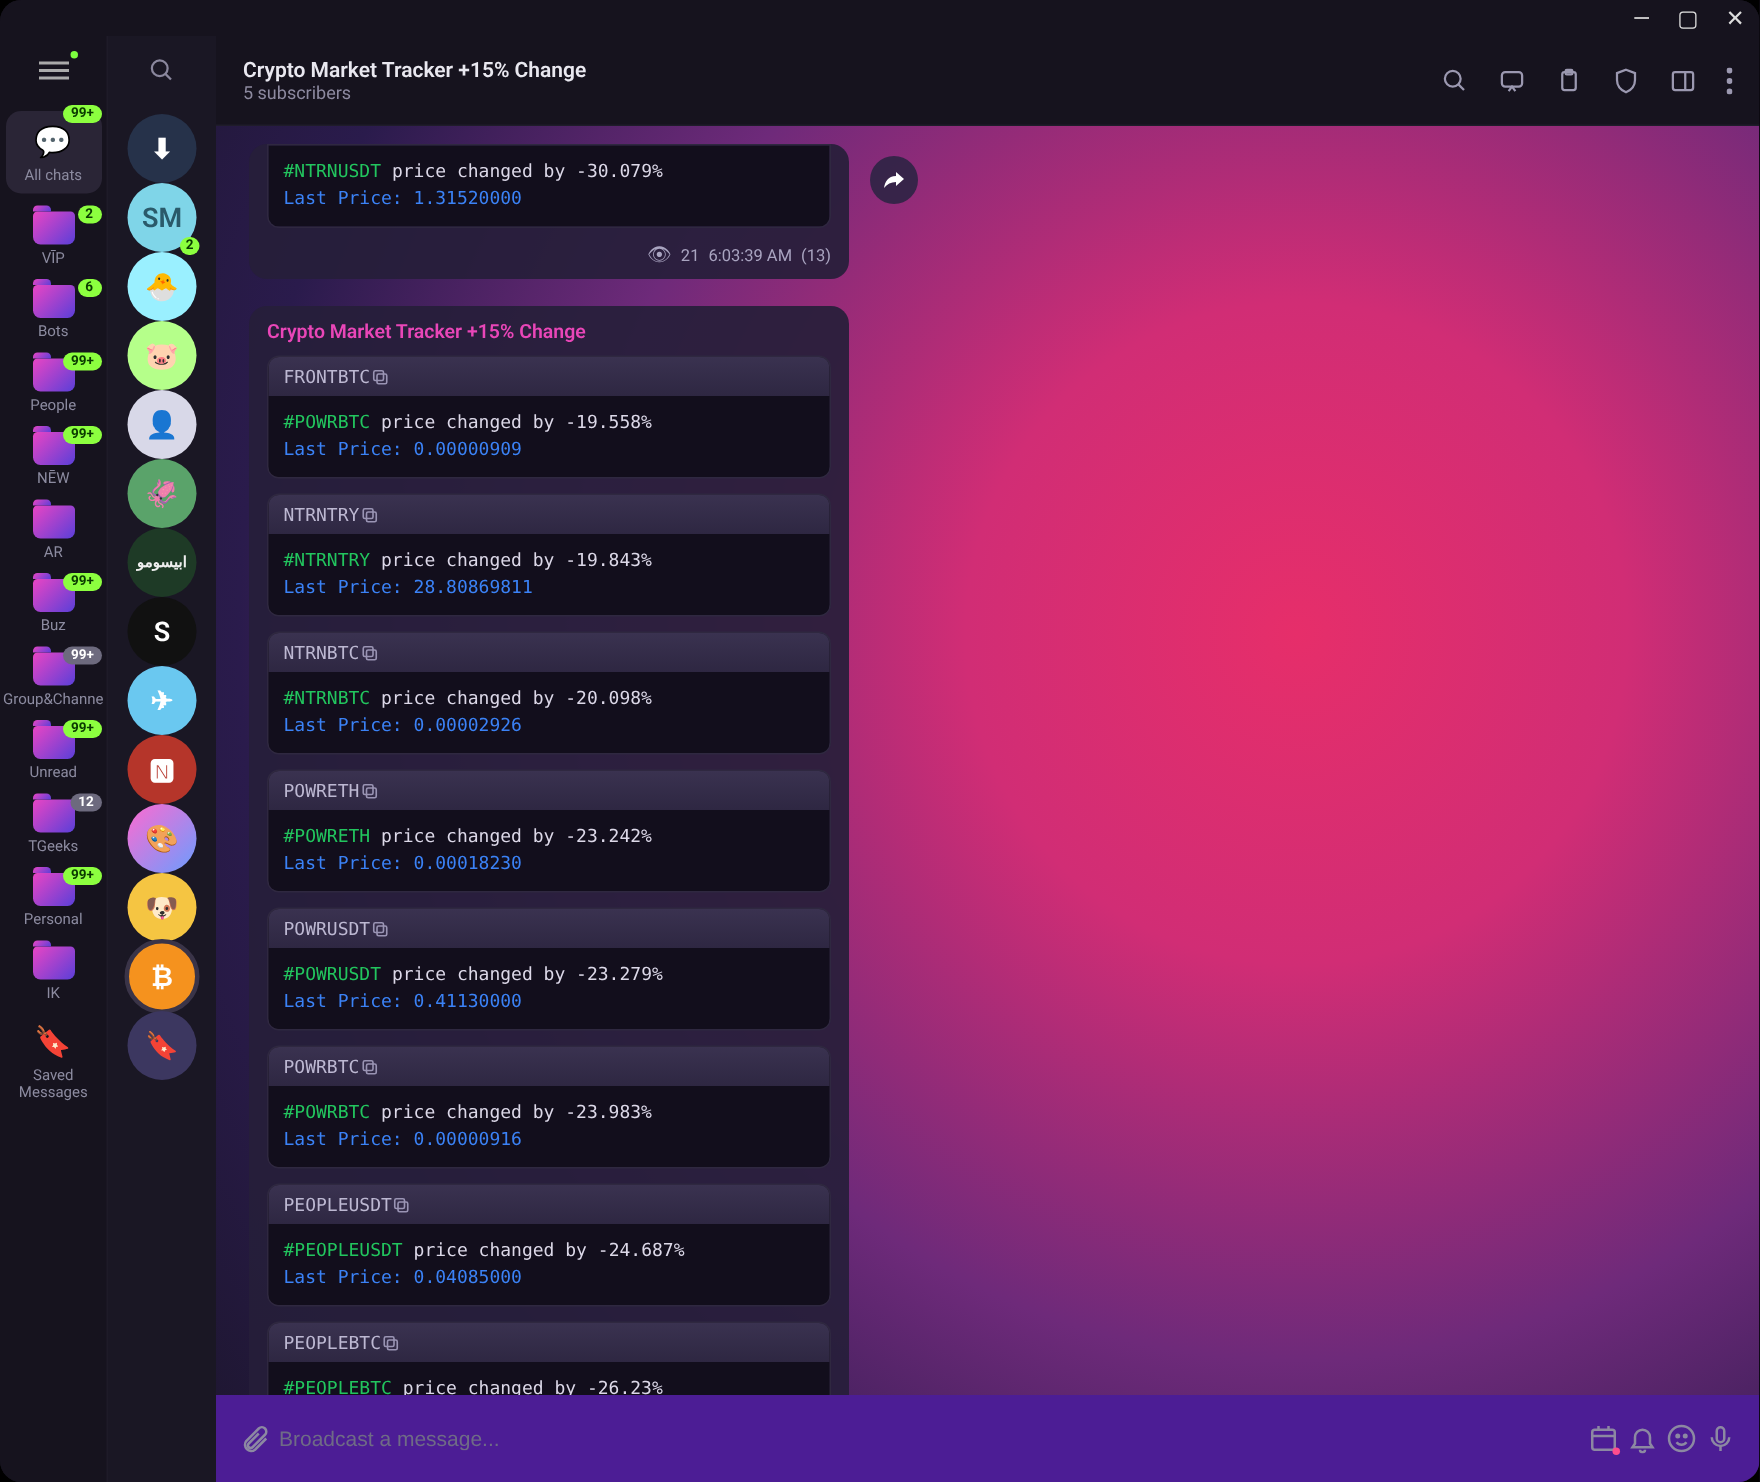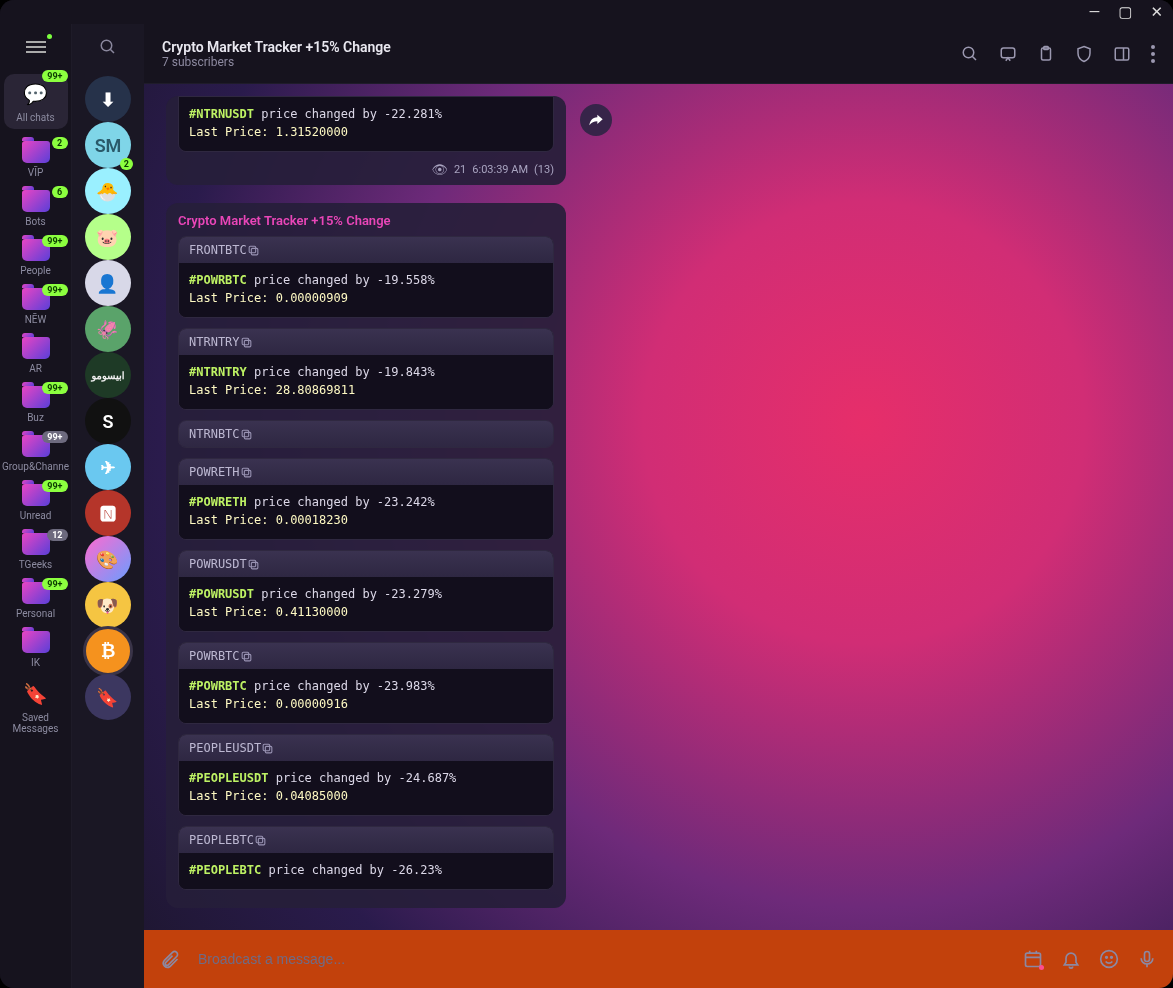--- a/index.html
+++ b/index.html
@@ -172,23 +172,23 @@
   font-family: "Menlo", monospace;
 }
 .copy-icon { cursor: pointer; color: #9a94b4; font-size: 13px; }
 .code-body {
   padding: 8px 10px 10px;
   font-family: "Menlo", "Consolas", monospace;
   font-size: 12px;
   line-height: 1.5;
   background: #120e1c;
 }
-.code-body .tag { color: #bef264; font-weight: bold; }
+.code-body .tag { color: #22c55e; }
 .code-body .rest { color: #dcd8e8; }
-.code-body .lp { color: #fef9c3; text-align: center; }
+.code-body .lp { color: #3b82f6; text-align: center; }
 
 .meta-row {
   display: flex;
   justify-content: flex-end;
   align-items: center;
   gap: 6px;
   font-size: 11px;
   color: #a9a4c0;
   margin-top: 2px;
 }
@@ -205,22 +205,22 @@
   color:#fff; cursor:pointer;
   font-size: 15px;
 }
 
 
 .inputbar {
   height: 58px;
   display:flex;
   align-items:center;
   padding: 0 16px;
-  background: #c2410c;
-  gap: 18px;
+  background: #4c1d95;
+  gap: 6px;
 }
 .inputbar .i { color:#8c88a2; font-size:18px; cursor:pointer; }
 .inputbar input {
   flex:1; background:transparent; border:none; outline:none;
   color:#c8c4da; font-size:14px;
 }
 .inputbar input::placeholder { color:#6f6b86; }
 .cal-dot { position: relative; }
 .cal-dot::after { content:''; position:absolute; bottom:-1px; right:-1px; width:5px; height:5px; background:#ff4d8d; border-radius:50%; }
 
@@ -332,21 +332,21 @@
           <div class="avatar" style="background: rgb(245, 197, 66); color: rgb(51, 51, 51);">🐶</div>
           <div class="avatar selected" style="background: rgb(245, 146, 30); color: rgb(255, 255, 255);">₿</div>
           <div class="avatar" style="background: rgb(60, 55, 96); color: rgb(255, 255, 255);">🔖</div>
         </div>
     </div>
 
     <div class="chatpane">
       <div class="chat-header">
         <div class="chat-title">
           <div class="t">Crypto Market Tracker +15% Change</div>
-          <div class="s">7 subscribers</div>
+          <div class="s">5 subscribers</div>
         </div>
         <div class="spacer"></div>
         <div class="icon">
           <svg width="18" height="18" viewBox="0 0 24 24" fill="none" stroke="currentColor" stroke-width="2">
               <circle cx="10" cy="10" r="7"></circle>
               <line x1="20" y1="20" x2="15" y2="15"></line>
             </svg>
         </div>
         <div class="icon">
           <svg width="18" height="18" viewBox="0 0 24 24" fill="none" stroke="currentColor" stroke-width="2">
@@ -379,21 +379,21 @@
             </svg>
         </div>
       </div>
 
       <div class="messages">
         <div class="msg-scroll">
 
           <div class="bubble-group" style="padding-top:0;">
             <div class="code-card" style="border-top-left-radius:0;border-top-right-radius:0;">
               <div class="code-body">
-                <div><span class="tag">#NTRNUSDT</span><span class="rest"> price changed by -22.281%</span></div>
+                <div><span class="tag">#NTRNUSDT</span><span class="rest"> price changed by -30.079%</span></div>
                 <div><span class="lp">Last Price: 1.31520000</span></div>
               </div>
             </div>
             <div class="meta-row">
               <span class="eye">👁</span>
               <span>21</span>
               <span>6:03:39 AM</span>
               <span>(13)</span>
             </div>
             <div class="fwd-btn">
@@ -439,20 +439,24 @@
                 <div class="code-card">
                   <div class="code-header">
                     <span>NTRNBTC</span>
                     <span class="copy-icon">
                       <svg width="13" height="13" viewBox="0 0 24 24" fill="none" stroke="currentColor" stroke-width="2">
                         <rect x="8" y="8" width="12" height="12" rx="2"></rect>
                         <rect x="4" y="4" width="12" height="12" rx="2"></rect>
                       </svg>
                     </span>
                   </div>
+                  <div class="code-body">
+                    <div><span class="tag">#NTRNBTC</span><span class="rest"> price changed by -20.098%</span></div>
+                    <div><span class="lp">Last Price: 0.00002926</span></div>
+                  </div>
                 </div>
                 <div class="code-card">
                   <div class="code-header">
                     <span>POWRETH</span>
                     <span class="copy-icon">
                       <svg width="13" height="13" viewBox="0 0 24 24" fill="none" stroke="currentColor" stroke-width="2">
                         <rect x="8" y="8" width="12" height="12" rx="2"></rect>
                         <rect x="4" y="4" width="12" height="12" rx="2"></rect>
                       </svg>
                     </span>

